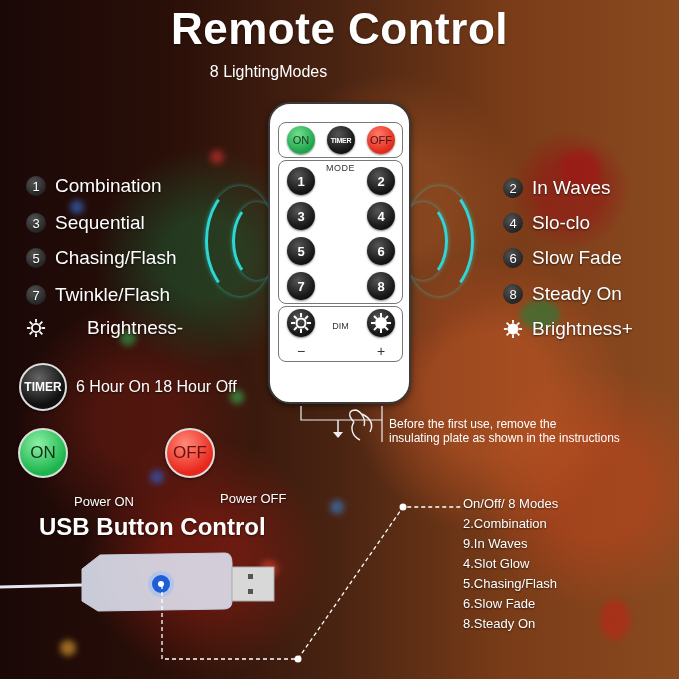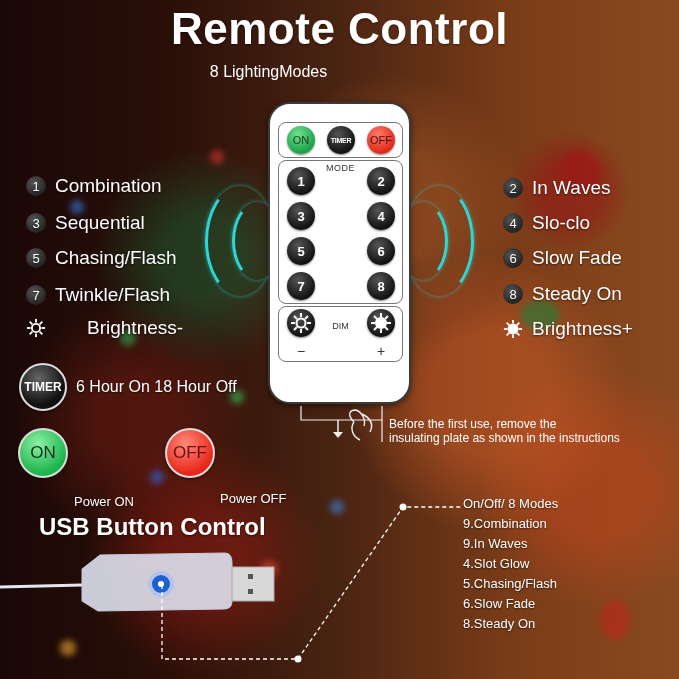--- a/index.html
+++ b/index.html
@@ -269,19 +269,19 @@
 </svg>
 
 <svg class="abs" style="left:150px;top:495px;" width="320" height="170" viewBox="0 0 320 170">
   <path d="M12 90 V164 H148 L253 12 H312" fill="none" stroke="#fff" stroke-width="1.3" stroke-dasharray="4 3"></path>
   <circle cx="148" cy="164" r="3.5" fill="#fff"></circle>
   <circle cx="253" cy="12" r="3.5" fill="#fff"></circle>
 </svg>
 
 <div class="abs usb-list">
   <div class="head">On/Off/ 8 Modes</div>
-  <div class="item">9.Combination</div>
+  <div class="item">2.Combination</div>
   <div class="item">9.In Waves</div>
   <div class="item">4.Slot Glow</div>
   <div class="item">5.Chasing/Flash</div>
   <div class="item">6.Slow Fade</div>
   <div class="item">8.Steady On</div>
 </div>
 
 </body></html>

